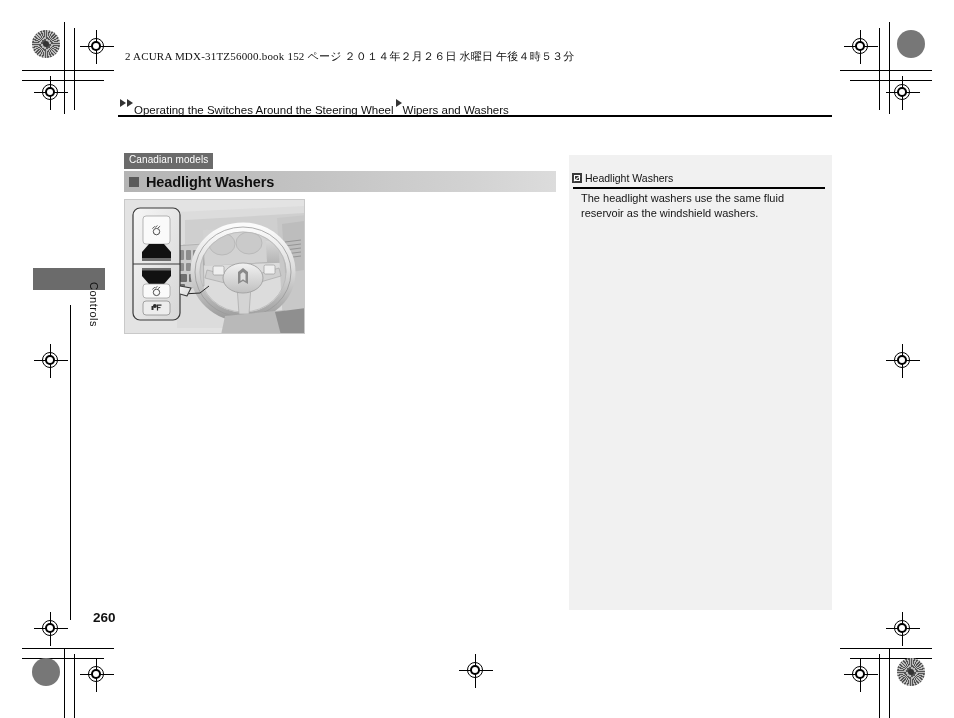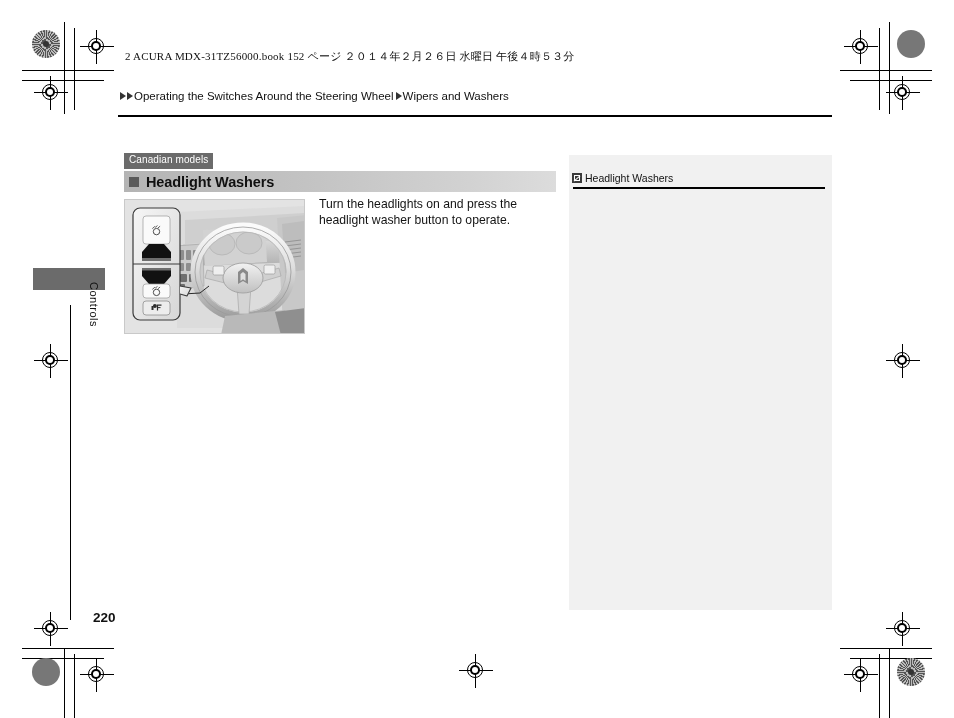--- a/index.html
+++ b/index.html
@@ -109,21 +109,21 @@
     align-items: center;
   }
   .breadcrumb .tri {
     display: inline-block;
     width: 0; height: 0;
     border-left: 6px solid #333;
     border-top: 4.5px solid transparent;
     border-bottom: 4.5px solid transparent;
     margin-right: 1px;
   }
-  .breadcrumb .crumb-text { margin-right: 2px; }
+  .breadcrumb .crumb-text { margin-right: 2px; margin-top: 14px; }
 
   .header-rule {
     position: absolute;
     left: 118px;
     top: 115px;
     width: 714px;
     height: 1.5px;
     background: #000;
   }
 
@@ -534,24 +534,24 @@
         <path d="M1 2.4 L1 -2.8 L5 -2.8" stroke="#2e2e2e" stroke-width="1.2" fill="none"></path>
         <path d="M1 -0.4 L4 -0.4" stroke="#2e2e2e" stroke-width="1" fill="none"></path>
       </g>
 
       <path d="M55 86 L66 88 L62 96 L55 94" fill="url(#panelG)" stroke="#3a3a3a" stroke-width="1.1" stroke-linejoin="round"></path>
     </g>
   </svg>
 </div>
 
 <div class="body-copy">
-  <div>Turn the headlights on and press the headlight washer button to operate.</div>
 </div>
 
 <div class="info-panel">
   <div class="info-head">
     <span class="marker"></span>
     <span class="htext">Headlight Washers</span>
   </div>
   <div class="info-rule"></div>
-</div>
-
-<div class="page-num">220</div>
+  <div class="info-body">The headlight washers use the same fluid reservoir as the windshield washers.</div>
+</div>
+
+<div class="page-num">260</div>
 
 </body></html>

